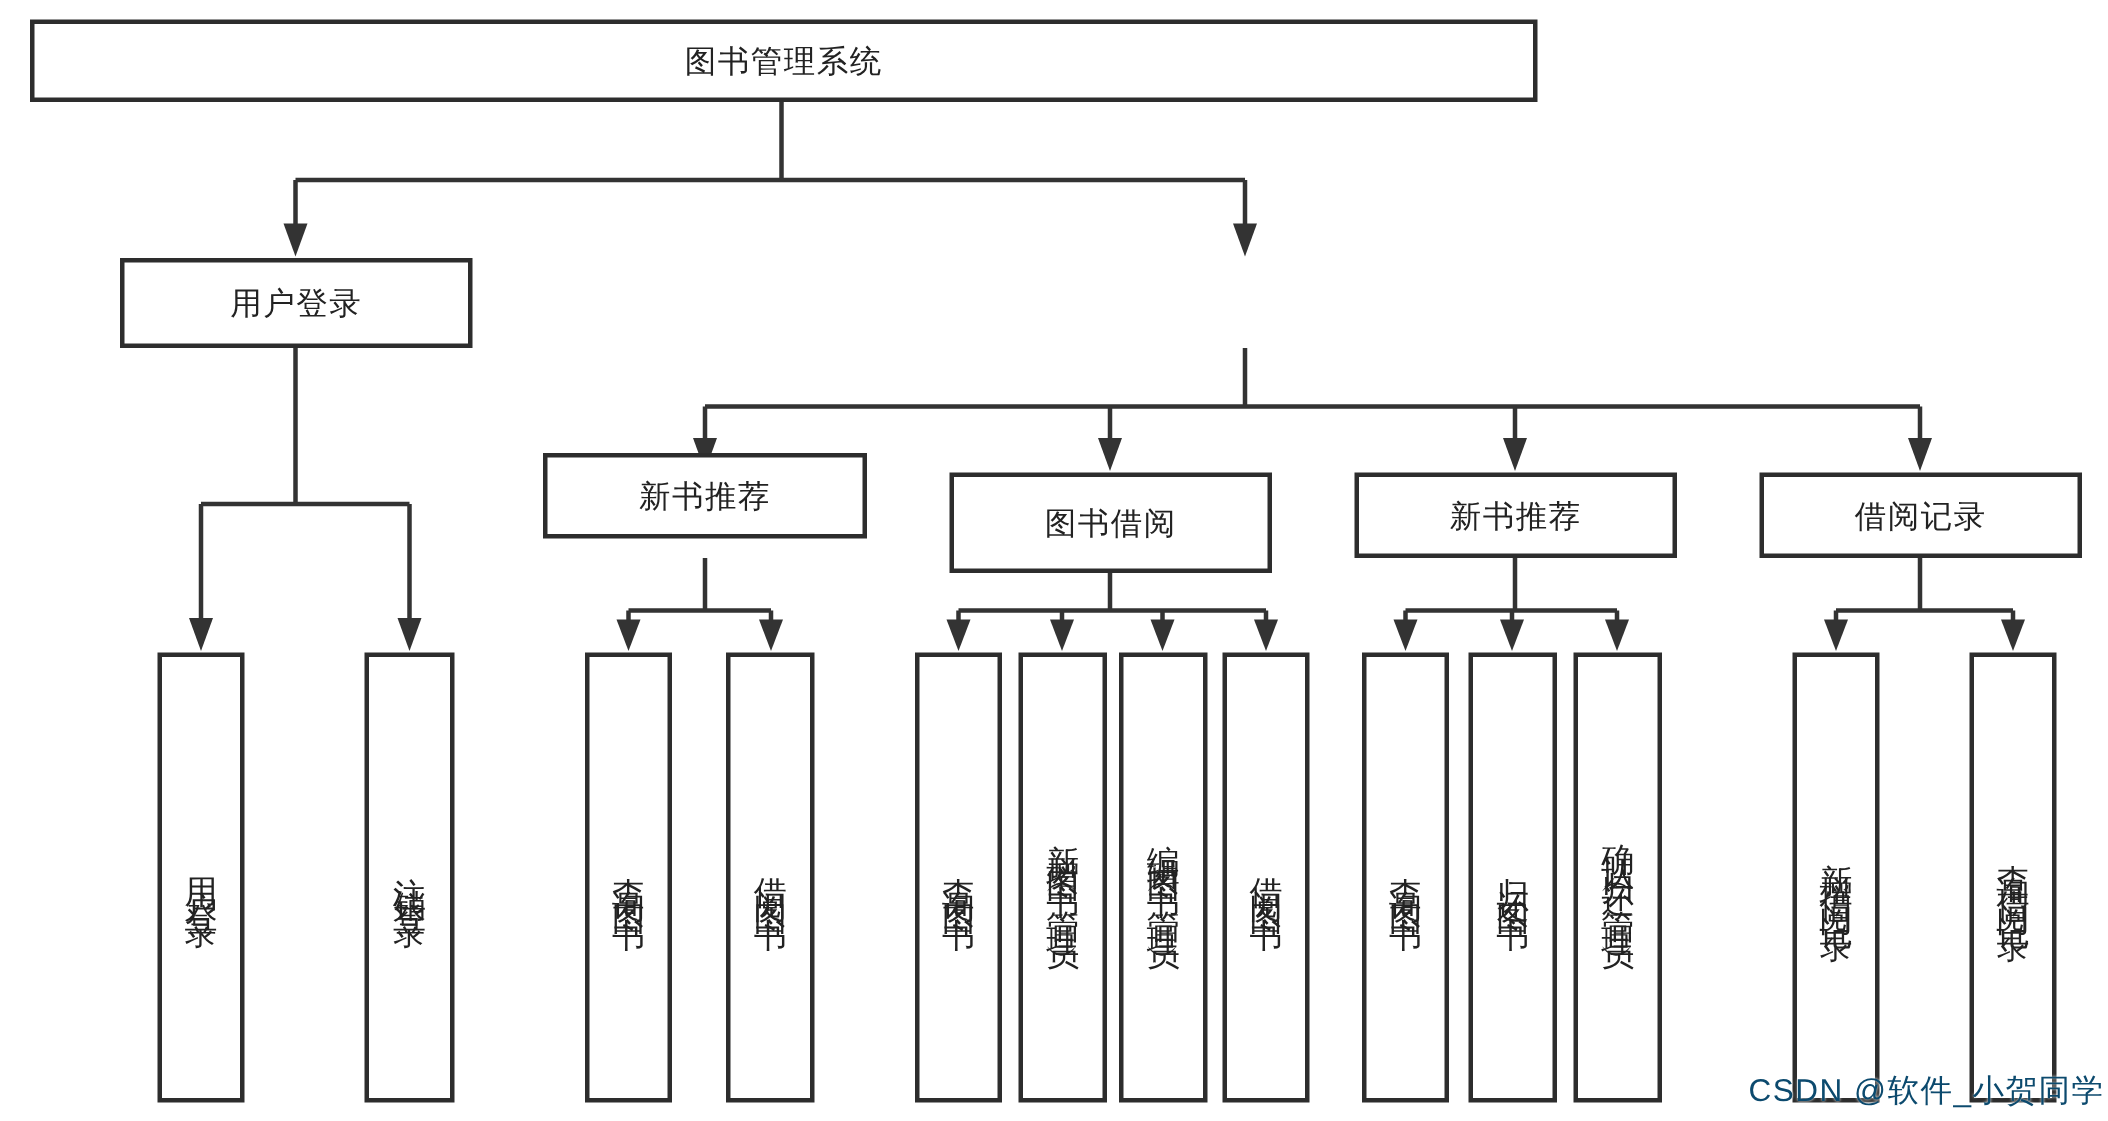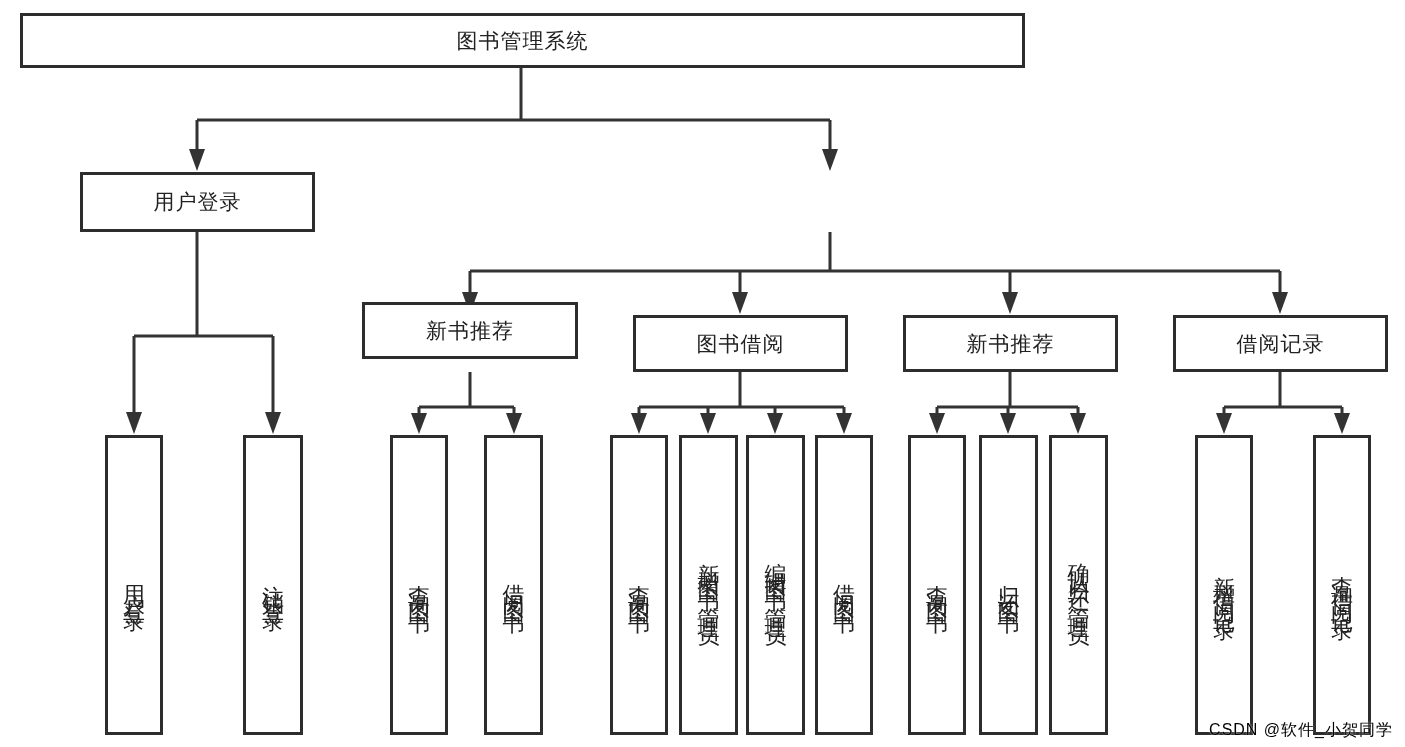--- a/index.html
+++ b/index.html
@@ -38,25 +38,25 @@
     writing-mode: vertical-rl;
     text-orientation: mixed;
     letter-spacing: 9px;
     font-size: 22px;
     line-height: 1;
     white-space: nowrap;
   }
   .leaf { top: 435px; height: 300px; }
   .watermark {
     position: absolute;
-    right: 12px;
+    right: 2px;
     bottom: 6px;
     z-index: 5;
-    font-size: 16px;
-    color: #000000;
+    font-size: 21px;
+    color: #0c4a6e;
     letter-spacing: 1px;
     text-shadow: 0 0 2px #ffffff;
     white-space: nowrap;
   }
 </style>
 </head>
 <body>
 
 <div class="canvas">
 
@@ -104,21 +104,21 @@
     <span>图书管理系统</span>
   </div>
 
   <div class="node" style="left:80px; top:172px; width:235px; height:60px;">
     <span>用户登录</span>
   </div>
 
   <div class="node" style="left:362px; top:302px; width:216px; height:57px;font-family:Liberation Mono, monospace;">
     <span>新书推荐</span>
   </div>
-  <div class="node" style="left:633px; top:315px; width:215px; height:57px;">
+  <div class="node" style="left:633px; top:315px; width:215px; height:67px;">
     <span>图书借阅</span>
   </div>
   <div class="node" style="left:903px; top:315px; width:215px; height:57px;">
     <span>新书推荐</span>
   </div>
   <div class="node" style="left:1173px; top:315px; width:215px; height:57px;">
     <span>借阅记录</span>
   </div>
 
   <div class="node leaf" style="left:105px; width:58px;">

